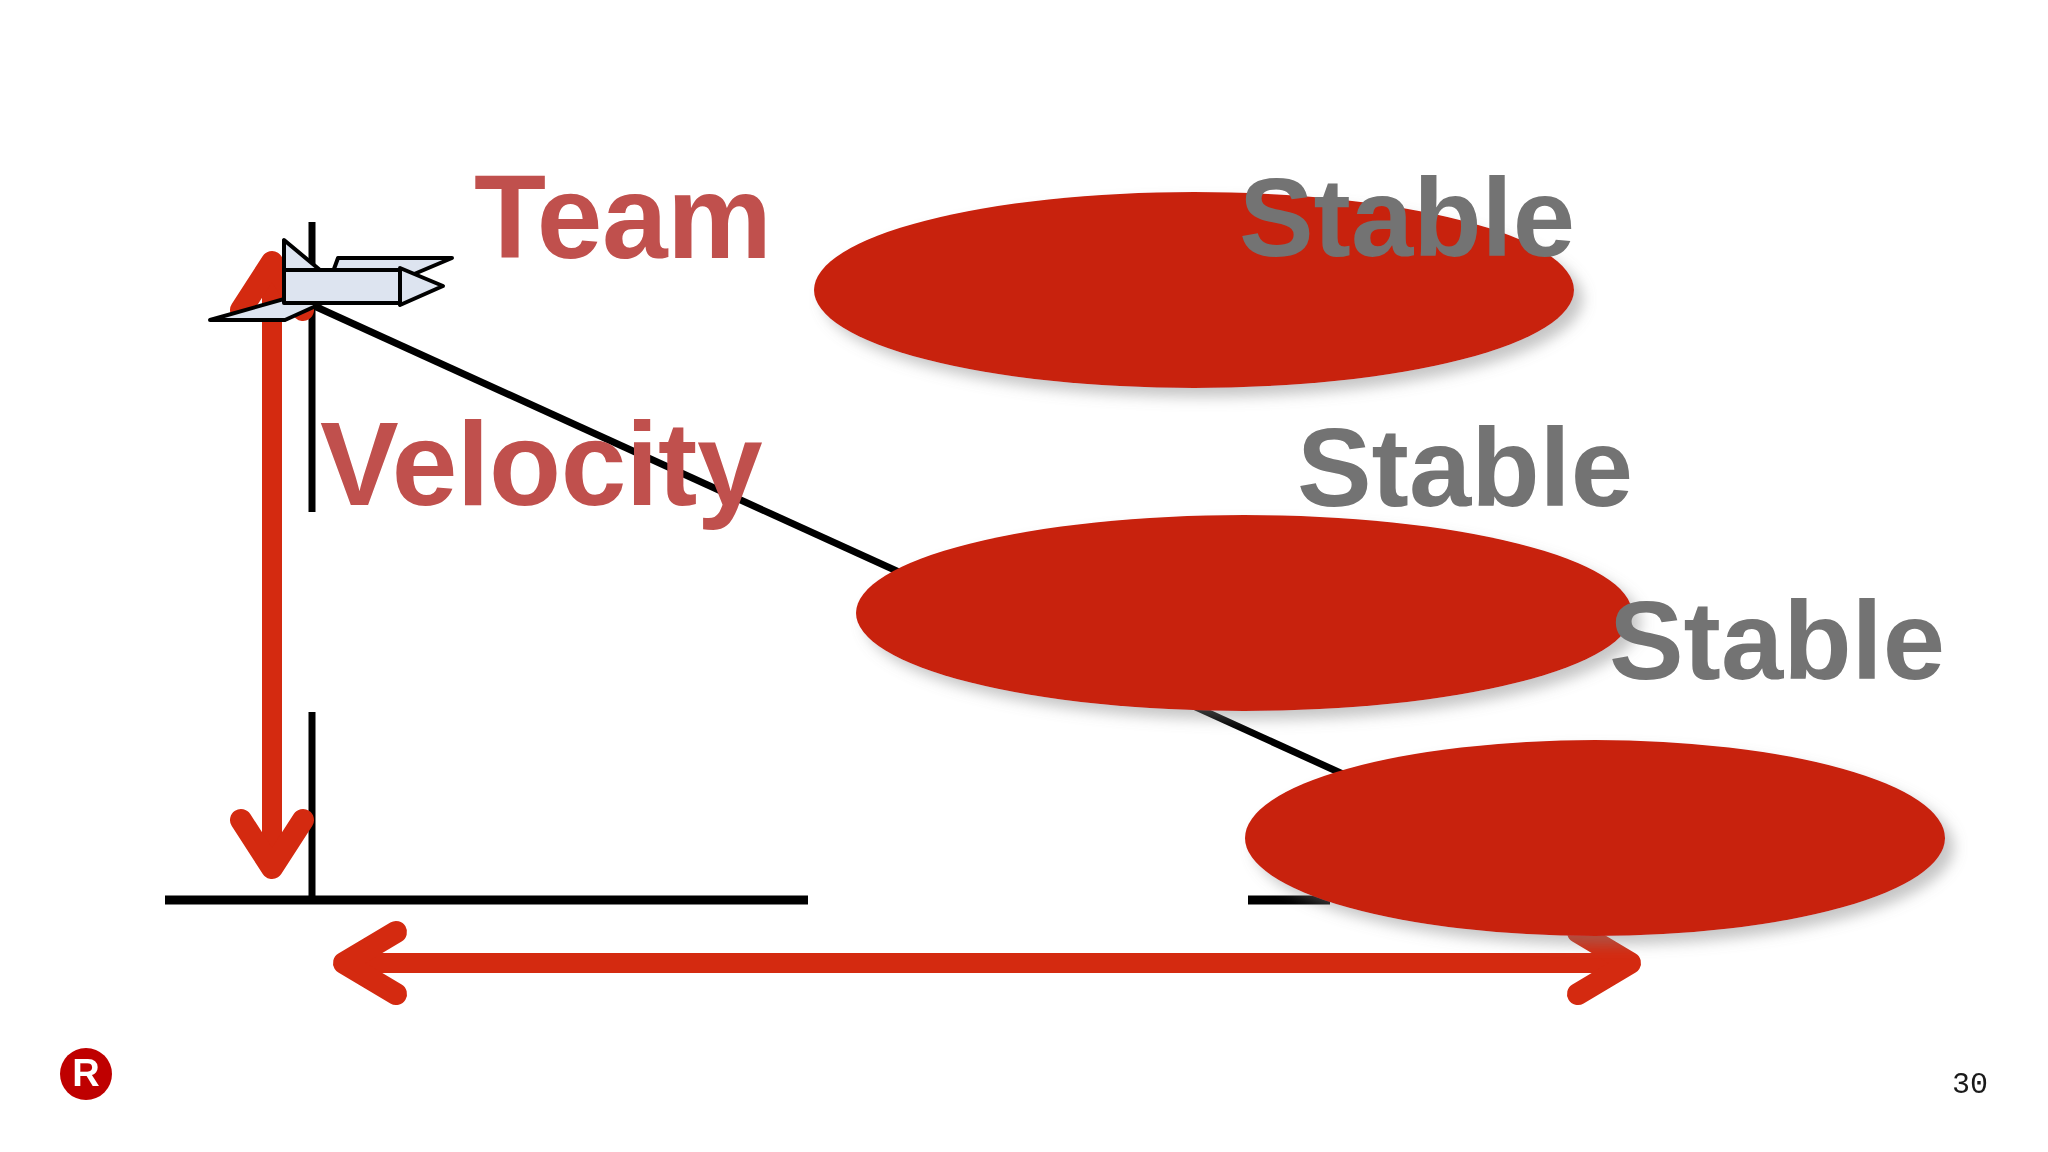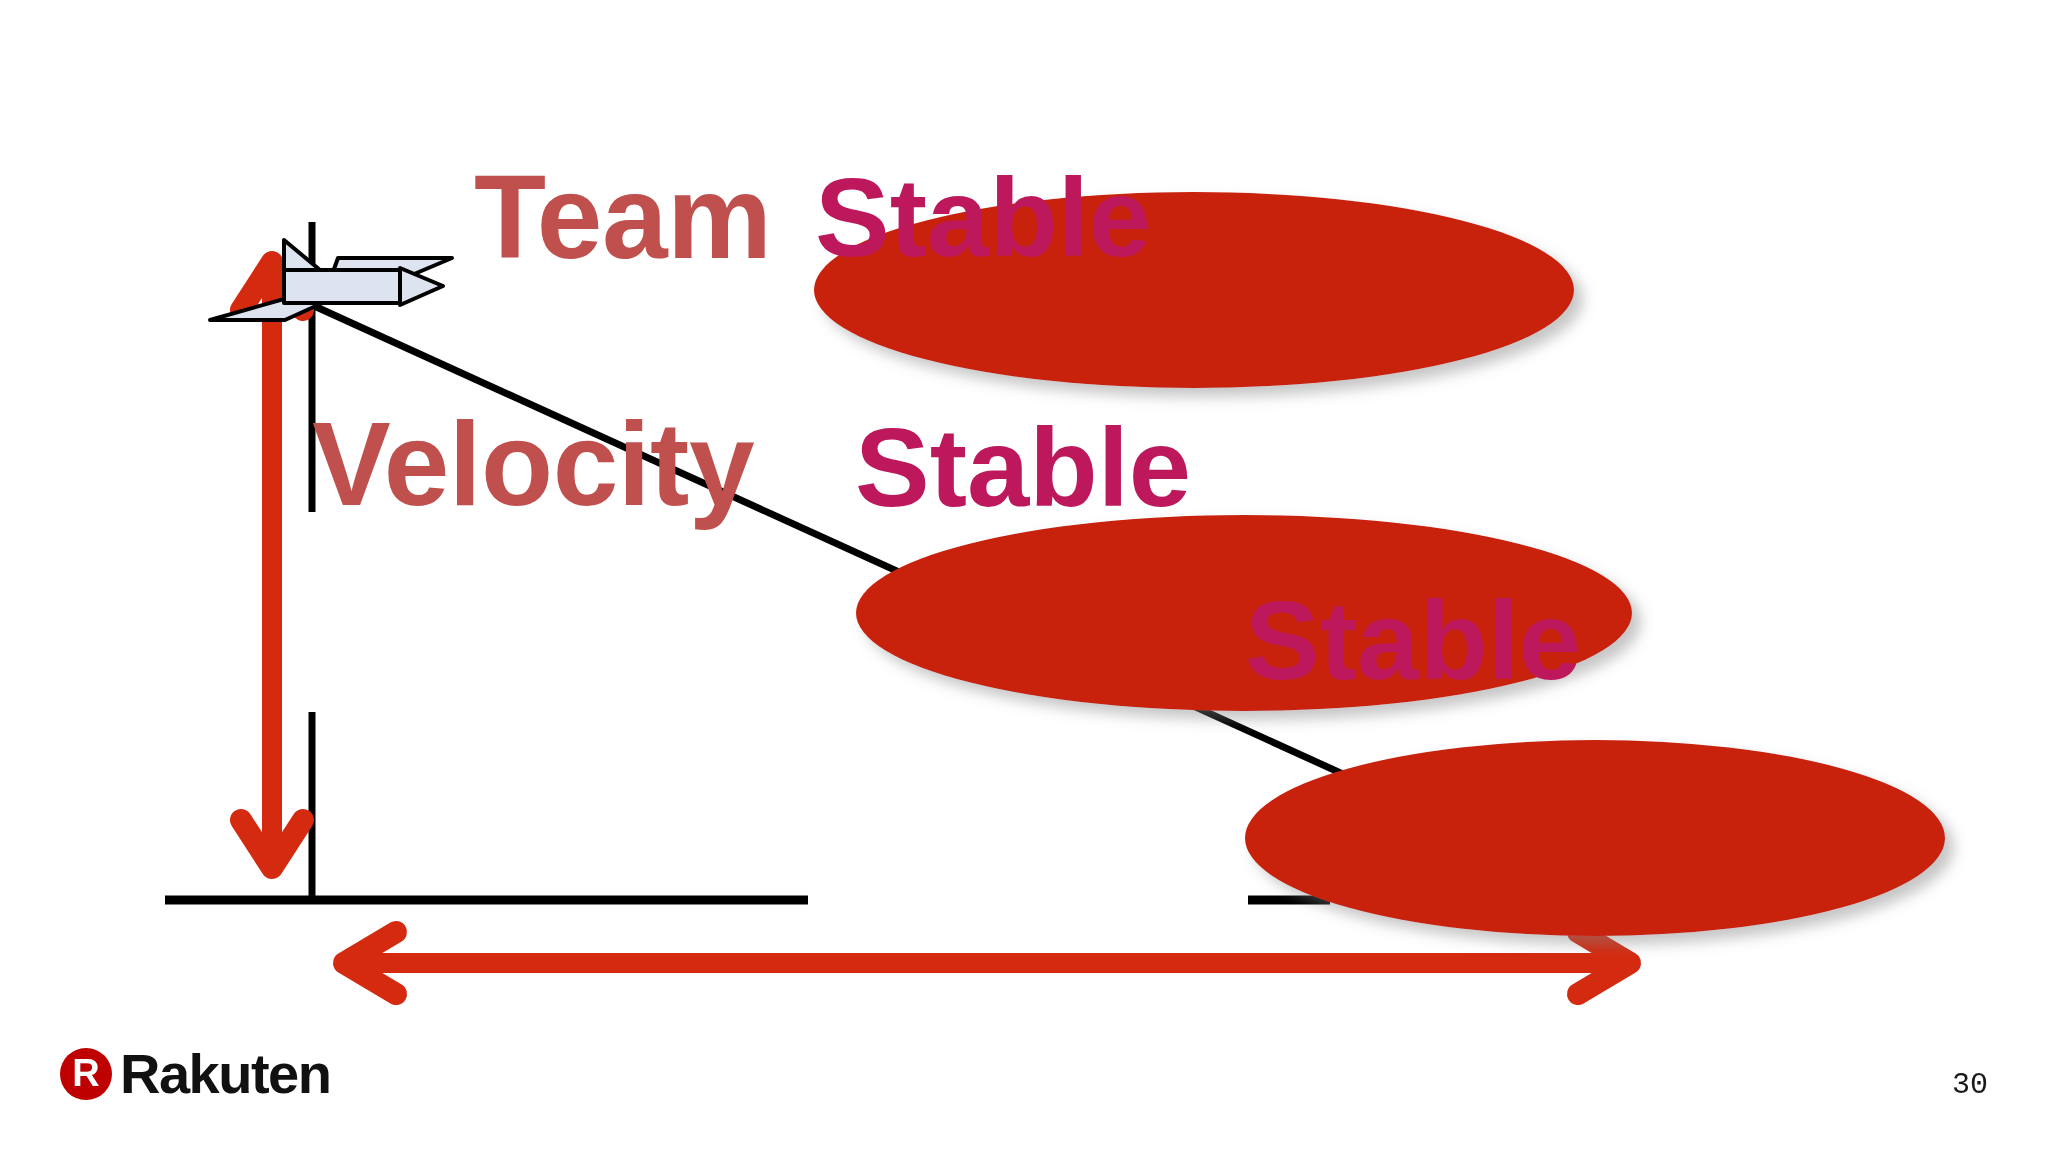--- a/index.html
+++ b/index.html
@@ -38,39 +38,39 @@
     white-space: nowrap;
     line-height: 1;
     letter-spacing: -0.5px;
   }
   #label-team {
     left: 474px;
     top: 158px;
     font-size: 118px;
   }
   #label-velocity {
-    left: 312px;
+    left: 320px;
     top: 405px;
     font-size: 118px;
   }
   #label-sprint {
     left: 828px;
     top: 582px;
     font-size: 118px;
   }
 
   
   .ellipse-text {
     position: absolute;
     font-family: "Liberation Sans", sans-serif;
     font-weight: bold;
-    color: #be185d;
+    color: #737373;
     white-space: nowrap;
     line-height: 1;
-    text-align: left;
+    text-align: right;
   }
   #ellipse-text-1 {
     left: 815px;
     top: 162px;
     width: 760px;
     font-size: 112px;
   }
   #ellipse-text-2 {
     left: 855px;
     top: 412px;
@@ -200,18 +200,17 @@
   <div class="ellipse-text" id="ellipse-text-1">Stable</div>
 
   <div class="ellipse-text" id="ellipse-text-2">Stable</div>
 
   <div class="ellipse-text" id="ellipse-text-3">Stable</div>
 
   <div id="logo">
     <div id="logo-mark">
       <span id="logo-mark-letter">R</span>
     </div>
-    <div id="logo-wordmark">Rakuten</div>
   </div>
 
   <div id="page-number">30</div>
 
 </div>
 
 </body></html>

